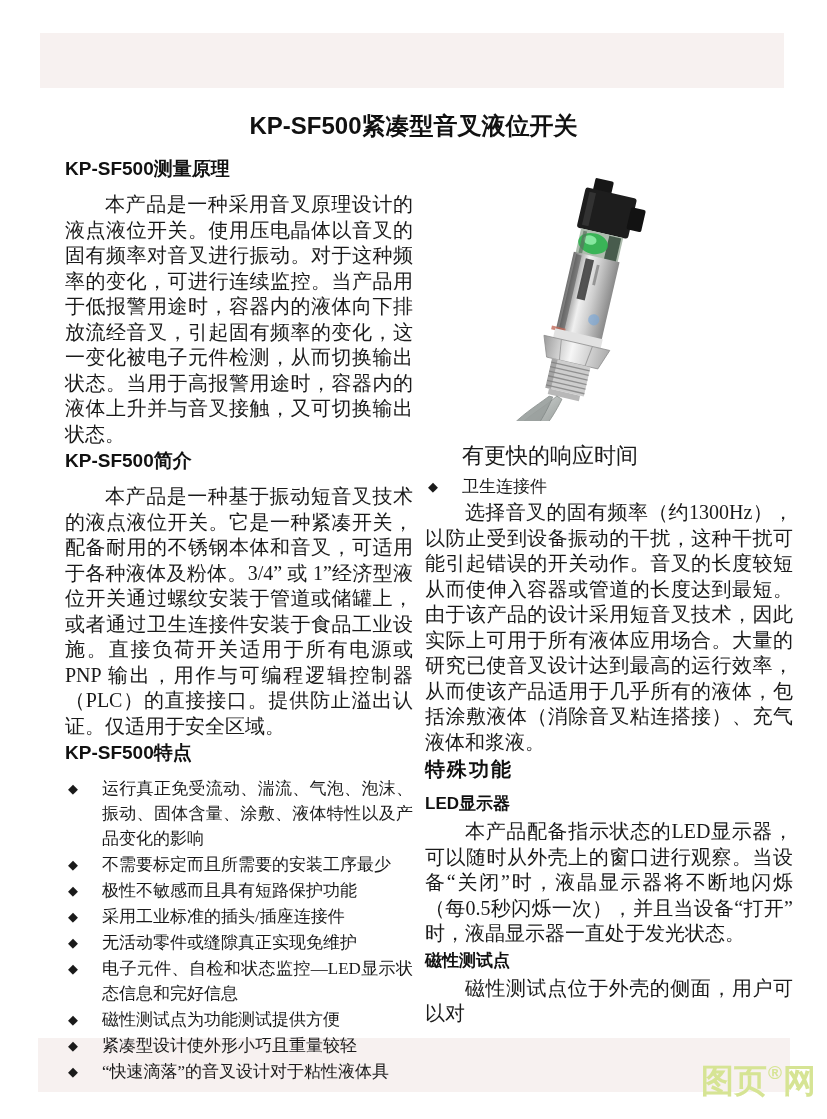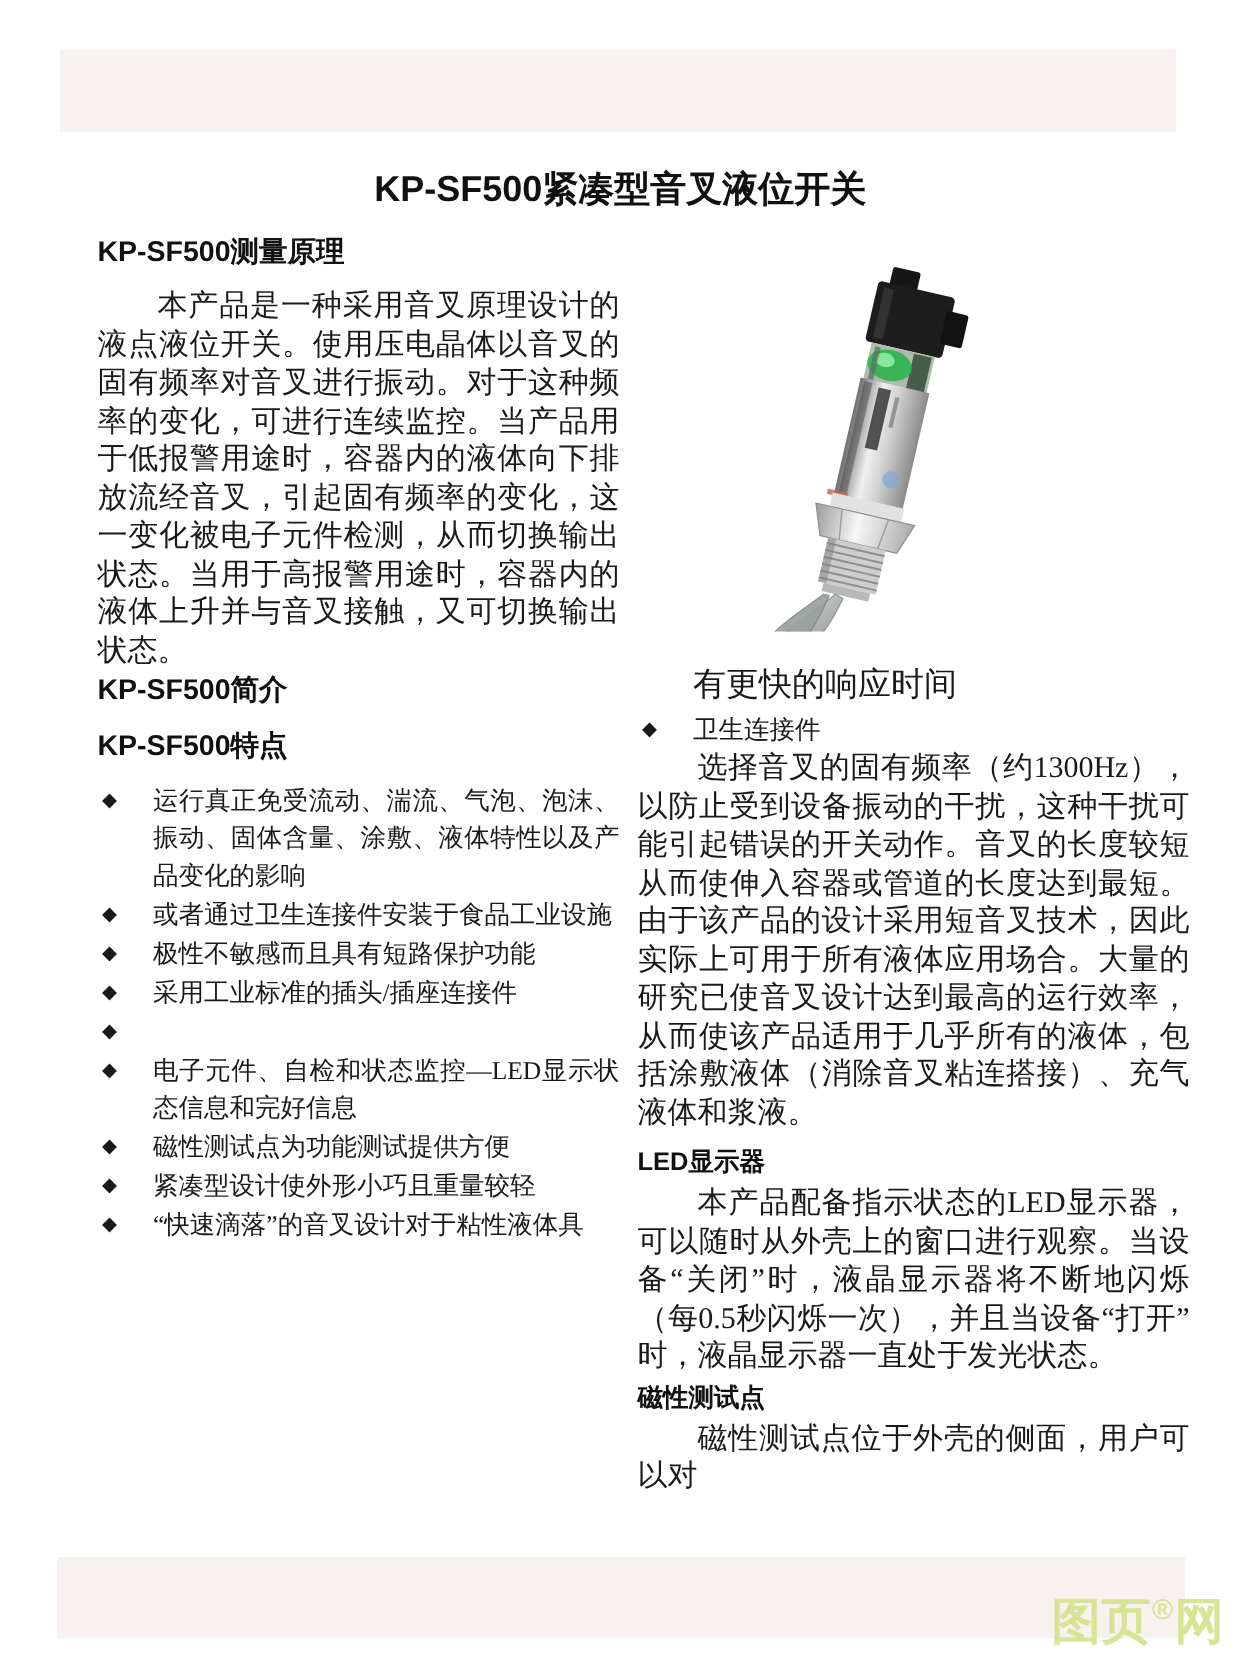--- a/index.html
+++ b/index.html
@@ -76,41 +76,43 @@
   <div class="band band-top"></div>
   <div class="band band-bottom"></div>
 
   <div class="doc-title">KP-SF500紧凑型音叉液位开关</div>
 
   <div class="col col-left">
     <h2 class="sec">KP-SF500测量原理</h2>
     <p class="body">本产品是一种采用音叉原理设计的液点液位开关。使用压电晶体以音叉的固有频率对音叉进行振动。对于这种频率的变化，可进行连续监控。当产品用于低报警用途时，容器内的液体向下排放流经音叉，引起固有频率的变化，这一变化被电子元件检测，从而切换输出状态。当用于高报警用途时，容器内的液体上升并与音叉接触，又可切换输出状态。</p>
 
     <h2 class="sec gap-lg">KP-SF500简介</h2>
+    <p class="body">本产品是一种基于振动短音叉技术的液点液位开关。它是一种紧凑开关，配备耐用的不锈钢本体和音叉，可适用于各种液体及粉体。3/4” 或 1”经济型液位开关通过螺纹安装于管道或储罐上，或者通过卫生连接件安装于食品工业设施。直接负荷开关适用于所有电源或PNP 输出，用作与可编程逻辑控制器（PLC）的直接接口。提供防止溢出认证。仅适用于安全区域。</p>
 
     <h2 class="sec gap-md">KP-SF500特点</h2>
     <ul class="features">
       <li>
           <span class="bullet">◆</span>
           <span>运行真正免受流动、湍流、气泡、泡沫、振动、固体含量、涂敷、液体特性以及产品变化的影响</span>
         </li>
       <li>
           <span class="bullet">◆</span>
-          <span>或者通过卫生连接件安装于食品工业设施</span>
+          <span>不需要标定而且所需要的安装工序最少</span>
         </li>
       <li>
           <span class="bullet">◆</span>
           <span>极性不敏感而且具有短路保护功能</span>
         </li>
       <li>
           <span class="bullet">◆</span>
           <span>采用工业标准的插头/插座连接件</span>
         </li>
       <li>
           <span class="bullet">◆</span>
+          <span>无活动零件或缝隙真正实现免维护</span>
         </li>
       <li>
           <span class="bullet">◆</span>
           <span>电子元件、自检和状态监控—LED显示状态信息和完好信息</span>
         </li>
       <li>
           <span class="bullet">◆</span>
           <span>磁性测试点为功能测试提供方便</span>
         </li>
       <li>
@@ -198,20 +200,21 @@
     <div class="cont-line">有更快的响应时间</div>
     <ul class="features">
       <li>
           <span class="bullet">◆</span>
           <span>卫生连接件</span>
         </li>
     </ul>
 
     <p class="body">选择音叉的固有频率（约1300Hz），以防止受到设备振动的干扰，这种干扰可能引起错误的开关动作。音叉的长度较短从而使伸入容器或管道的长度达到最短。由于该产品的设计采用短音叉技术，因此实际上可用于所有液体应用场合。大量的研究已使音叉设计达到最高的运行效率，从而使该产品适用于几乎所有的液体，包括涂敷液体（消除音叉粘连搭接）、充气液体和浆液。</p>
 
+    <h2 class="sec cjk gap-md">特殊功能</h2>
 
     <h3 class="sub">LED显示器</h3>
     <p class="body">本产品配备指示状态的LED显示器，可以随时从外壳上的窗口进行观察。当设备“关闭”时，液晶显示器将不断地闪烁（每0.5秒闪烁一次），并且当设备“打开”时，液晶显示器一直处于发光状态。</p>
 
     <h3 class="sub" style="margin-top:2px;">磁性测试点</h3>
     <p class="body">磁性测试点位于外壳的侧面，用户可以对</p>
   </div>
 
   <div class="watermark">
     <span>图页</span><span class="reg">®</span><span>网</span>

